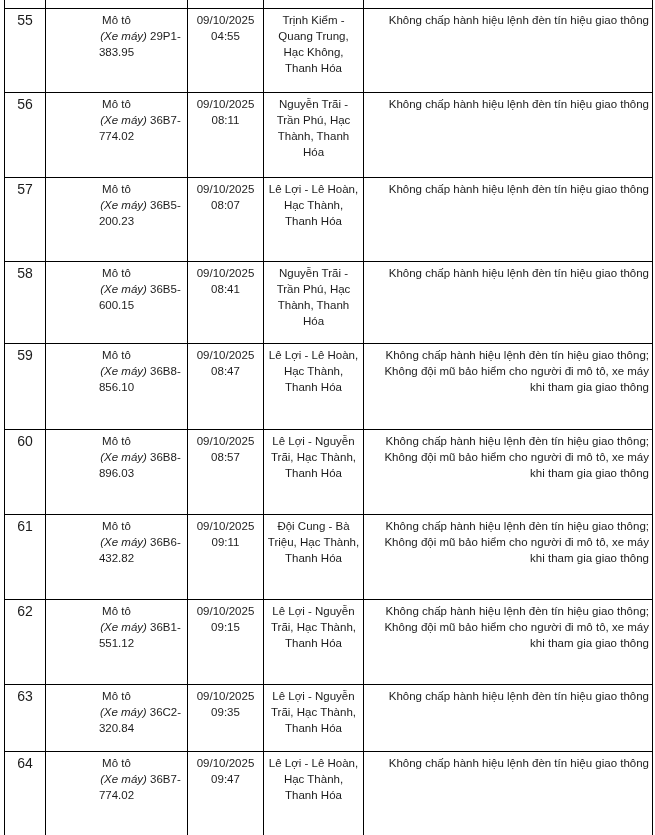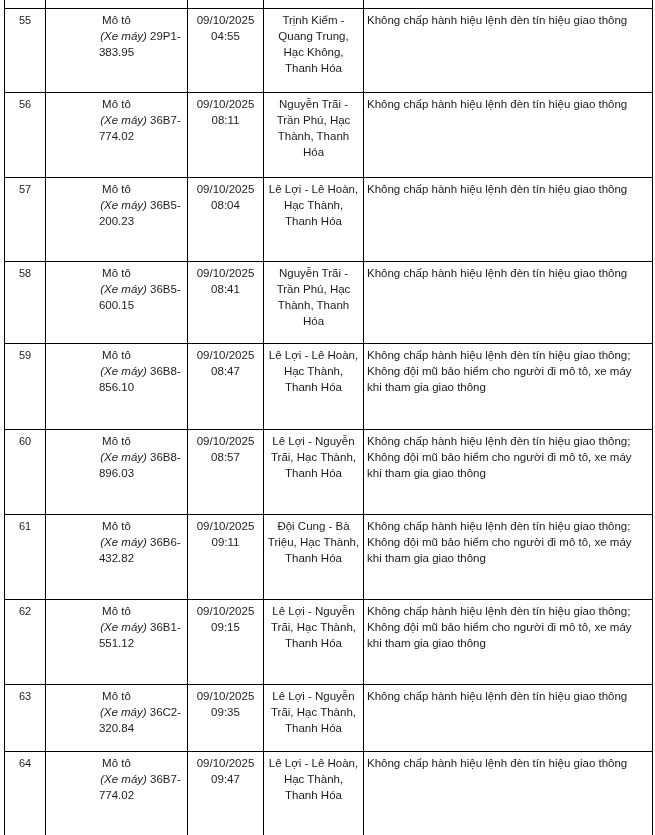--- a/index.html
+++ b/index.html
@@ -31,24 +31,24 @@
     vertical-align: top;
     padding: 3px 3px 0 3px;
     text-align: center;
     overflow: hidden;
     word-wrap: break-word;
   }
   tr.partial-row td {
     border-top: none;
     padding: 0;
   }
-  td.c-no { font-size: 11px; }
+  td.c-no { font-size: 14px; }
   .vehicle-note { font-style: italic; margin-left: 48px; }
   td.c-violation { padding-left: 4px; padding-right: 4px; }
-  .violation-line { text-align: left; }
+  .violation-line { text-align: right; }
 </style>
 </head>
 <body>
 
 <div class="page">
   <table class="violations">
     <colgroup>
       <col style="width:41px">
       <col style="width:142px">
       <col style="width:76px">
@@ -104,21 +104,21 @@
         <tr style="height: 84px;">
     <td class="c-no">
       <span class="f-no">57</span>
     </td>
     <td class="c-vehicle">
       <div class="f-vtype">Mô tô</div>
       <div><span class="vehicle-note f-note">(Xe máy)</span> <span class="f-plate">36B5-200.23</span></div>
     </td>
     <td class="c-datetime">
       <div class="f-date">09/10/2025</div>
-      <div class="f-time">08:04</div>
+      <div class="f-time">08:07</div>
     </td>
     <td class="c-location">
       <span class="f-loc">Lê Lợi - Lê Hoàn, Hạc Thành, Thanh Hóa</span>
     </td>
     <td class="c-violation">
             <div class="violation-line">Không chấp hành hiệu lệnh đèn tín hiệu giao thông</div>
           </td>
   </tr>
         <tr style="height: 82px;">
     <td class="c-no">

